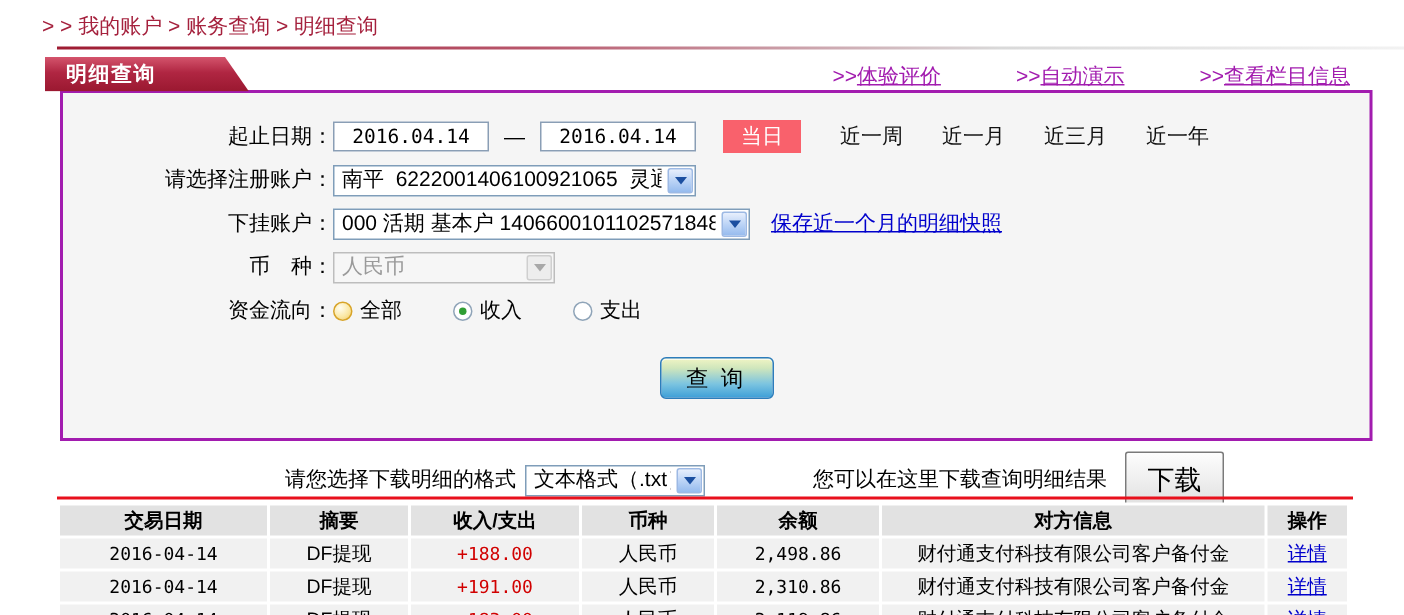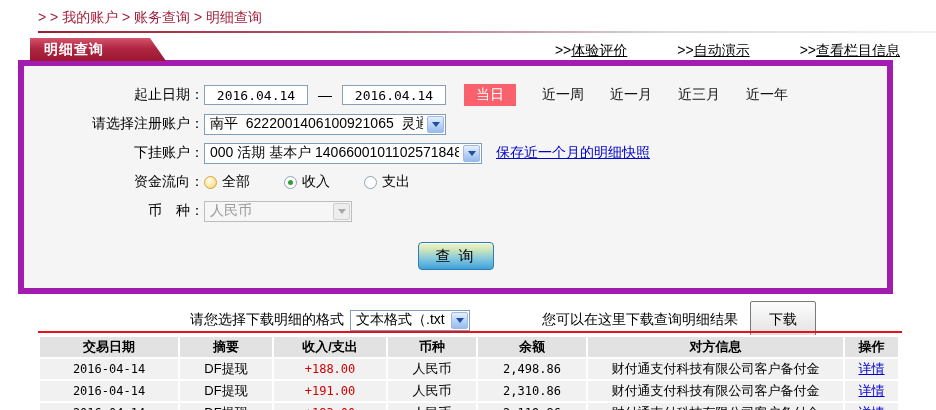--- a/index.html
+++ b/index.html
@@ -1,38 +1,38 @@
 <!DOCTYPE html>
 <html><head>
 <meta charset="utf-8">
 <style>
   * { margin:0; padding:0; box-sizing:border-box; }
   html,body { width:936px; height:410px; background:#ffffff; overflow:hidden;
     font-family:"Liberation Sans","DejaVu Sans",sans-serif; }
   .stage { position:relative; width:936px; height:410px; }
 
   
-  .breadcrumb { position:absolute; left:38px; top:9px; font-size:14px; color:#a5213d; white-space:pre; }
+  .breadcrumb { position:absolute; left:28px; top:9px; font-size:14px; color:#a5213d; white-space:pre; }
   .breadcrumb a { color:#a5213d; text-decoration:none; }
   .crumb-divider { position:absolute; left:38px; top:31px; right:0; height:2px;
     background:linear-gradient(to right,#9e1b32 0%,#b8566b 35%,#d9d9d9 70%,#f2f2f2 100%); }
 
   
   .tab { position:absolute; left:30px; top:38px; width:136px; height:23px; z-index:3;
     background:linear-gradient(180deg,#d4546c 0%,#b02642 45%,#9a1830 100%);
     clip-path:polygon(0 0,calc(100% - 16px) 0,100% 100%,0 100%);
     color:#fff; font-weight:bold; font-size:14px; line-height:23px; padding-left:14px; letter-spacing:1px; }
   .top-links { position:absolute; top:42px; right:36px; display:flex; gap:50px; font-size:14px; }
-  .top-links a { color:#000000; text-decoration:none; white-space:nowrap; }
+  .top-links a { color:#a21caf; text-decoration:none; white-space:nowrap; }
   .top-links .arrow { text-decoration:none; }
   .top-links .lbl { text-decoration:underline; }
 
   
-  .panel { position:absolute; left:18px; top:60px; width:875px; height:234px;
-    background:#f5f5f5; border:6px solid #a21caf; padding-top:18px; }
+  .panel { position:absolute; left:40px; top:60px; width:875px; height:234px;
+    background:#f5f5f5; border:2px solid #a21caf; padding-top:18px; }
   .form-row { display:flex; align-items:center; margin-bottom:7px; height:22px; font-size:14px; color:#000; }
   .form-label { width:180px; text-align:right; white-space:pre; flex:none; }
 
   .date-input { width:104px; height:20px; border:1px solid #8a9eb5; background:#fff; text-align:center;
     font-family:"DejaVu Sans Mono",monospace; font-size:13px; color:#000; }
   .dash { margin:0 10px; }
   .badge-today { margin-left:18px; background:#f9616c; color:#fff; padding:2px 12px; font-size:14px; cursor:pointer; }
   .range-opt { margin-left:26px; cursor:pointer; color:#111; }
 
   .xp-select { position:relative; height:21px; background:#fff; border:1px solid #7f9db9;
@@ -62,21 +62,21 @@
     background:linear-gradient(180deg,#f0f4c4 0%,#cfe6bc 25%,#7cc4e0 65%,#3fa0d8 100%);
     box-shadow:inset 0 1px 0 rgba(255,255,255,.65); font-size:15px; color:#000;
     font-family:"Liberation Sans",sans-serif; letter-spacing:2px;text-align:center; }
 
   
   .download-row { position:absolute; left:30px; top:301px; width:876px; display:flex; align-items:center; font-size:14px; }
   .dl-label { margin-left:160px; }
   .dl-select { width:120px; margin-left:6px; }
   .dl-hint { margin-left:72px; }
   .dl-btn { margin-left:12px; width:66px; height:38px; border:1px solid #7a7a7a; border-radius:2px; cursor:pointer;
-    background:linear-gradient(180deg,#fdfdfd,#e0e0e0); font-size:14px; color:#000;
+    background:linear-gradient(180deg,#fdfdfd,#e0e0e0); font-size:18px; color:#000;
     font-family:"Liberation Sans",sans-serif; }
 
   
   .red-line { position:absolute; left:38px; top:331px; width:864px; height:2px; background:#e8101c; }
   .tx-table { position:absolute; left:38px; top:335px; width:862px; border-collapse:separate;
     border-spacing:2px; table-layout:fixed; background:#fff; font-size:13px; }
   .tx-table th { background:#e2e2e2; font-weight:bold; height:17px; padding:1px 2px; white-space:nowrap; overflow:hidden; }
   .tx-table td { background:#f1f1f1; height:16px; text-align:center; padding:1px 12px; white-space:nowrap; overflow:hidden; }
   .tx-table .c-date, .tx-table .c-amount, .tx-table .c-balance { font-family:"DejaVu Sans Mono",monospace; font-size:12px; }
   .tx-table .c-amount { color:#d10000; }
@@ -122,46 +122,46 @@
 
     <div class="form-row">
       <span class="form-label">下挂账户：</span>
       <div class="xp-select" style="width:278px">
         <span class="val">000 活期 基本户 1406600101102571848</span>
         <span class="arrow-box">
             <span class="tri"></span>
           </span>
       </div>
       <a href="#" class="snapshot-link">保存近一个月的明细快照</a>
+    </div>
+
+    <div class="form-row">
+      <span class="form-label">币　种：</span>
+      <div class="xp-select disabled" style="width:148px">
+        <span class="val">人民币</span>
+        <span class="arrow-box">
+            <span class="tri"></span>
+          </span>
+      </div>
     </div>
 
     <div class="form-row">
       <span class="form-label">资金流向：</span>
       <span class="radio-item">
         <span class="radio gold"></span>
         <span>全部</span>
       </span>
       <span class="radio-item">
         <span class="radio checked"></span>
         <span>收入</span>
       </span>
       <span class="radio-item">
         <span class="radio"></span>
         <span>支出</span>
       </span>
-    </div>
-
-    <div class="form-row">
-      <span class="form-label">币　种：</span>
-      <div class="xp-select disabled" style="width:148px">
-        <span class="val">人民币</span>
-        <span class="arrow-box">
-            <span class="tri"></span>
-          </span>
-      </div>
     </div>
 
     <div class="btn-row">
       <button class="query-btn">查 询</button>
     </div>
   </div>
 
   <div class="download-row">
     <span class="dl-label">请您选择下载明细的格式</span>
     <div class="xp-select dl-select">

